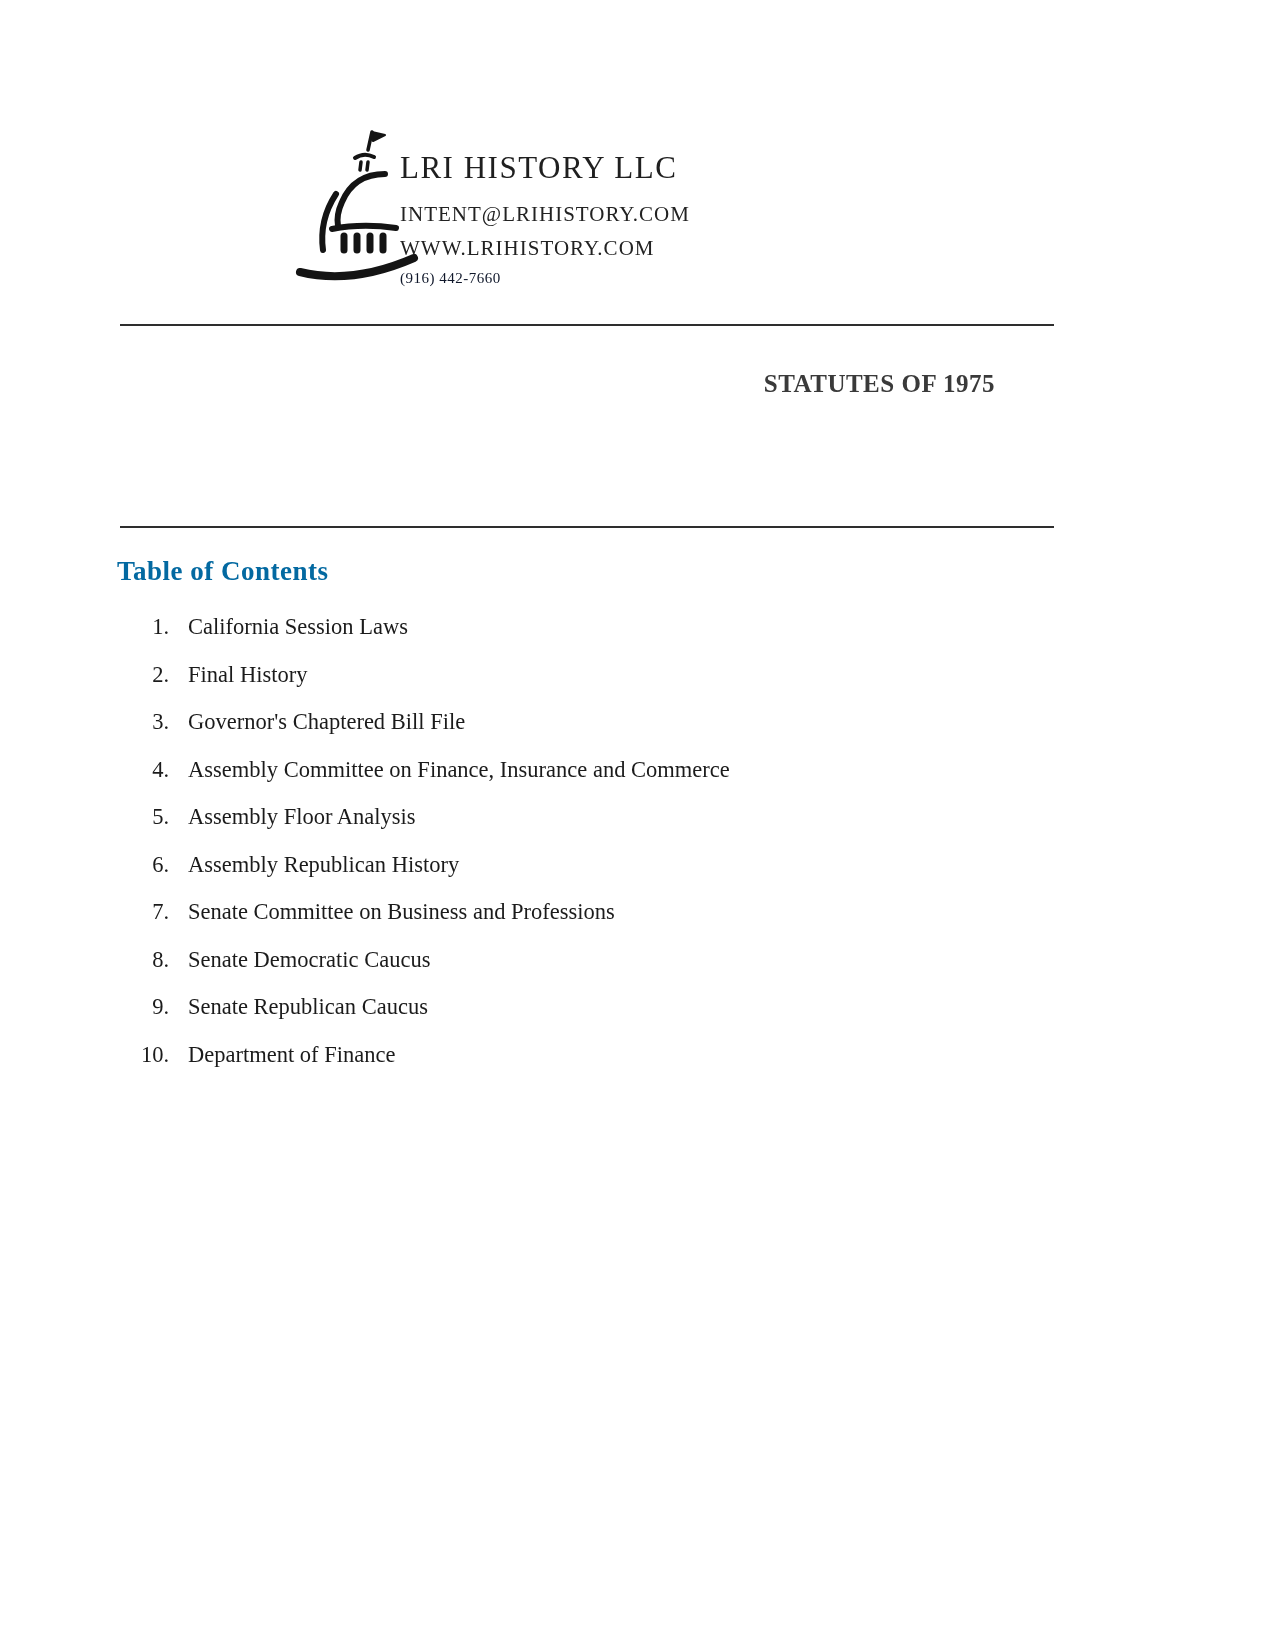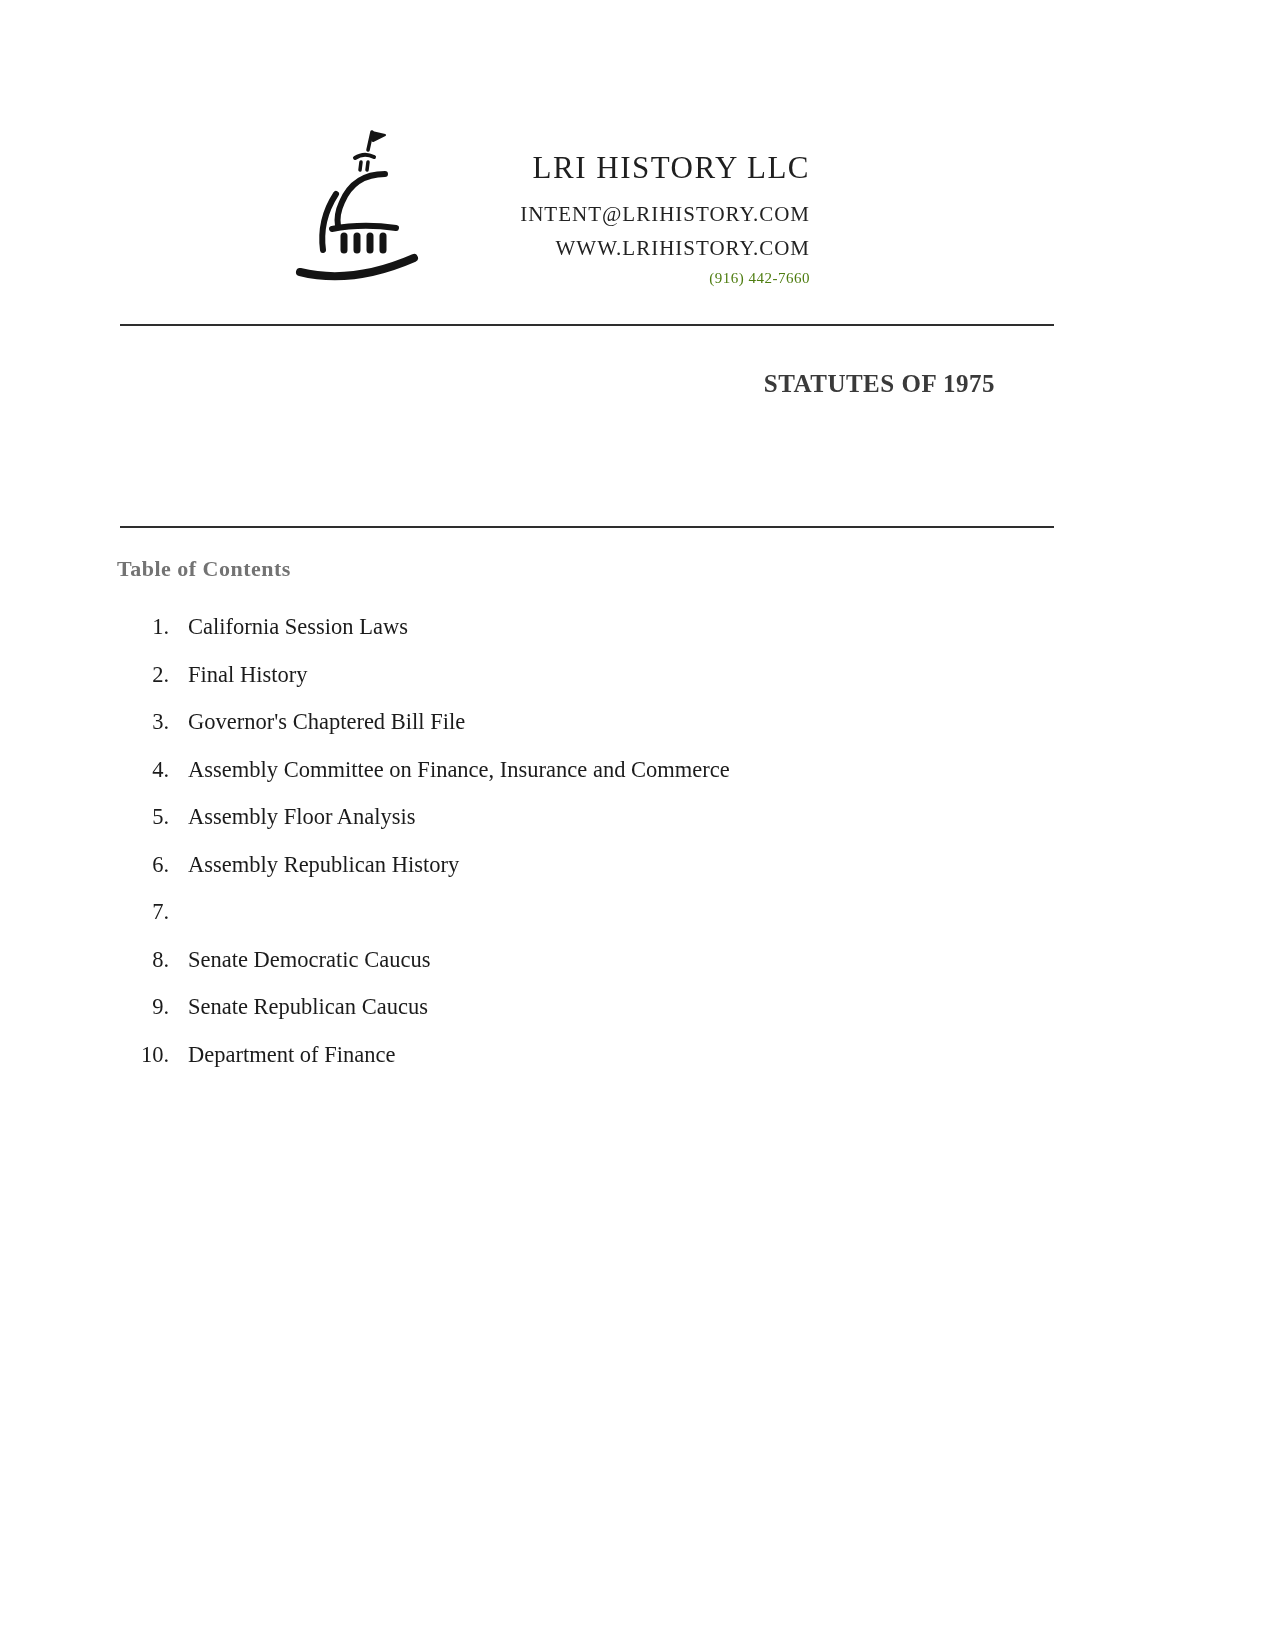--- a/index.html
+++ b/index.html
@@ -24,38 +24,38 @@
     left: 292px;
     top: 122px;
     width: 150px;
     height: 165px;
   }
   .header-text {
     position: absolute;
     left: 400px;
     top: 150px;
     width: 410px;
-    text-align: right;
+    text-align: left;
   }
   .company-name {
     font-size: 31px;
     letter-spacing: 1.5px;
     color: #1f1f1f;
     margin-bottom: 16px;
   }
   .contact-line {
     font-size: 21px;
     letter-spacing: 1px;
     color: #222222;
     margin-bottom: 9px;
   }
   .phone-line {
     font-size: 15px;
     letter-spacing: 0.5px;
-    color: #4d7c0f;
+    color: #0f172a;
     margin-top: 2px;
   }
 
   
   .rule {
     position: absolute;
     left: 120px;
     width: 934px;
     border-top: 2px solid #2e2e2e;
   }
@@ -77,24 +77,24 @@
     letter-spacing: 0.5px;
     line-height: 41px;
     white-space: pre;
   }
 
   
   .toc-title {
     position: absolute;
     left: 117px;
     top: 556px;
-    font-size: 22px;
+    font-size: 27px;
     font-weight: 700;
     letter-spacing: 0.5px;
-    color: #737373;
+    color: #0369a1;
   }
   .toc-list {
     position: absolute;
     left: 117px;
     top: 614px;
     width: 900px;
   }
   .toc-item {
     display: flex;
     align-items: baseline;
@@ -180,20 +180,21 @@
     <div class="toc-item">
       <span class="toc-num">5.</span>
       <span class="toc-label">Assembly Floor Analysis</span>
     </div>
     <div class="toc-item">
       <span class="toc-num">6.</span>
       <span class="toc-label">Assembly Republican History</span>
     </div>
     <div class="toc-item">
       <span class="toc-num">7.</span>
+      <span class="toc-label">Senate Committee on Business and Professions</span>
     </div>
     <div class="toc-item">
       <span class="toc-num">8.</span>
       <span class="toc-label">Senate Democratic Caucus</span>
     </div>
     <div class="toc-item">
       <span class="toc-num">9.</span>
       <span class="toc-label">Senate Republican Caucus</span>
     </div>
     <div class="toc-item">

